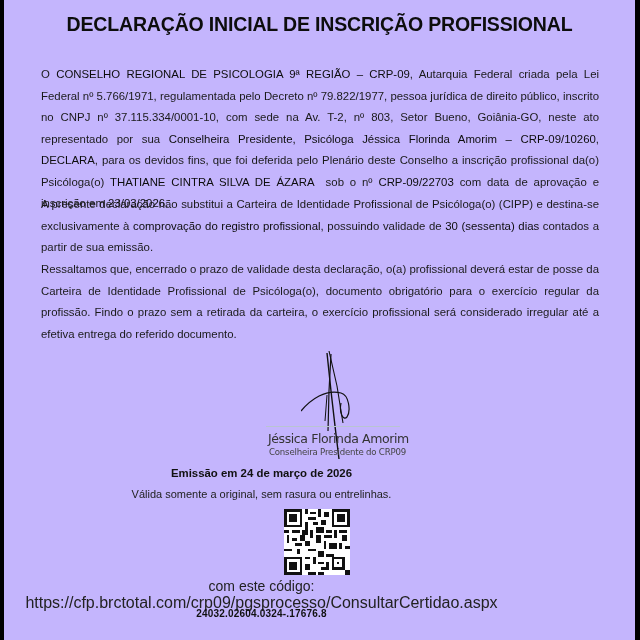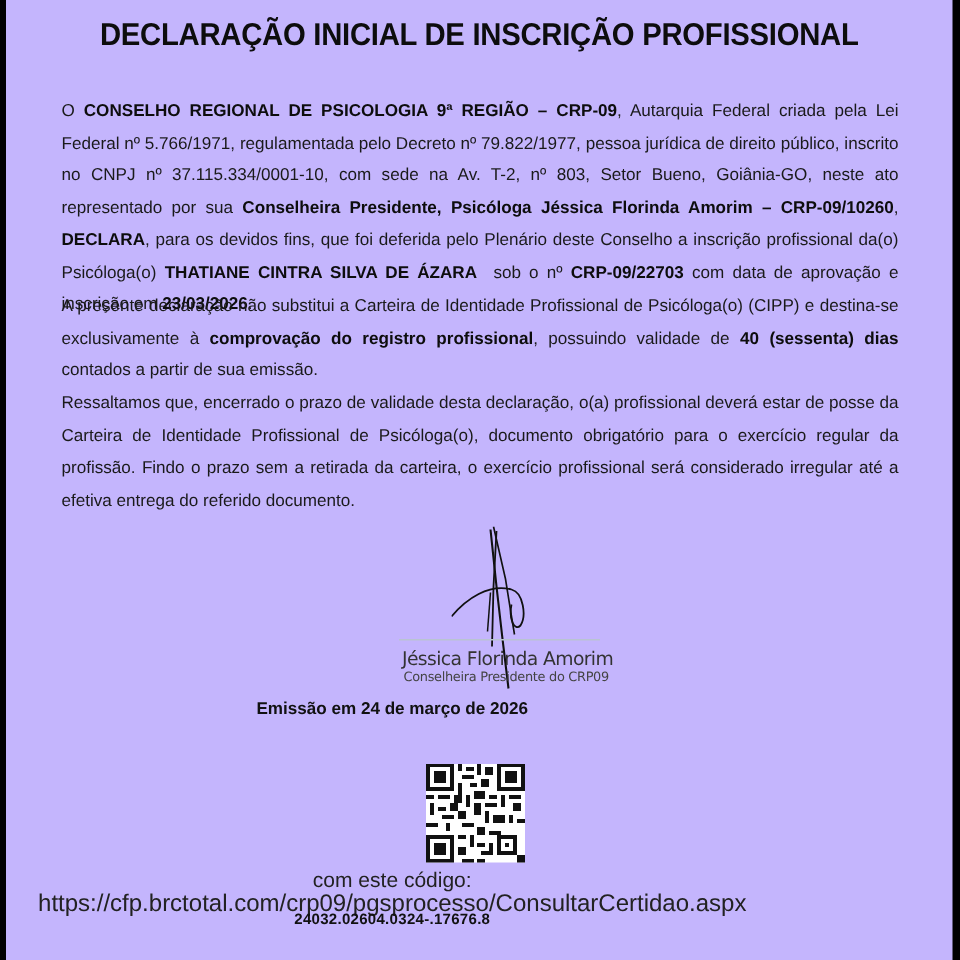--- a/index.html
+++ b/index.html
@@ -22,21 +22,21 @@
     font-weight: bold; font-size: 21px; letter-spacing: -0.2px;
     color: #0d0d0d;
     transform: scaleX(0.93); transform-origin: center;
   }
   .para {
     position: absolute; left: 37px; width: 558px;
     font-size: 11.4px; line-height: 21.5px;
     text-align: justify; text-align-last: left;
     color: #1a1a1a;
   }
-  .para b { font-weight: bold; color: #0d0d0d; }
+  .para b { font-weight: normal; color: #0d0d0d; }
   .p1 { top: 64px; }
   .p2 { top: 194px; }
   .p3 { top: 259px; }
   .sig-block {
     position: absolute; left: 0; width: 631px; top: 344px; height: 120px; margin-left: 11px;
   }
   .sig-svg { position: absolute; left: 286px; top: 7px; }
   .sig-line {
     position: absolute; left: 251px; top: 82px; width: 134px; height: 1px;
     background: #b9c4d2;
@@ -66,38 +66,39 @@
 </style>
 </head>
 <body>
 
 <div class="page">
 
   <div class="title">DECLARAÇÃO INICIAL DE INSCRIÇÃO PROFISSIONAL</div>
 
   <div class="para p1"><span>O </span><b>CONSELHO REGIONAL DE PSICOLOGIA 9ª REGIÃO – CRP-09</b><span>, Autarquia Federal criada pela Lei Federal nº 5.766/1971, regulamentada pelo Decreto nº 79.822/1977, pessoa jurídica de direito público, inscrito no CNPJ nº 37.115.334/0001-10, com sede na Av. T-2, nº 803, Setor Bueno, Goiânia-GO, neste ato representado por sua </span><b>Conselheira Presidente, Psicóloga Jéssica Florinda Amorim – CRP-09/10260</b><span>, </span><b>DECLARA</b><span>, para os devidos fins, que foi deferida pelo Plenário deste Conselho a inscrição profissional da(o) Psicóloga(o) </span><b>THATIANE CINTRA SILVA DE ÁZARA</b><span style="white-space:pre">  sob o nº </span><b>CRP-09/22703</b><span> com data de aprovação e inscrição em </span><b>23/03/2026</b><span>.</span></div>
 
-  <div class="para p2"><span>A presente declaração não substitui a Carteira de Identidade Profissional de Psicóloga(o) (CIPP) e destina-se exclusivamente à </span><b>comprovação do registro profissional</b><span>, possuindo validade de </span><b>40 (sessenta) dias</b><span> contados a partir de sua emissão.</span></div>
+  <div class="para p2"><span>A presente declaração não substitui a Carteira de Identidade Profissional de Psicóloga(o) (CIPP) e destina-se exclusivamente à </span><b>comprovação do registro profissional</b><span>, possuindo validade de </span><b>30 (sessenta) dias</b><span> contados a partir de sua emissão.</span></div>
 
   <div class="para p3">Ressaltamos que, encerrado o prazo de validade desta declaração, o(a) profissional deverá estar de posse da Carteira de Identidade Profissional de Psicóloga(o), documento obrigatório para o exercício regular da profissão. Findo o prazo sem a retirada da carteira, o exercício profissional será considerado irregular até a efetiva entrega do referido documento.</div>
 
   <div class="sig-block">
     <svg class="sig-svg" width="60" height="110" viewBox="0 0 60 110">
       <path d="M26 2 L30 40 L34 75 L38 108" stroke="#111" stroke-width="1.4" fill="none"></path>
       <path d="M30 3 L28 40 L27 80" stroke="#111" stroke-width="1.2" fill="none"></path>
       <path d="M28 0 L36 35 L40 60 L42 72" stroke="#111" stroke-width="1.1" fill="none"></path>
       <path d="M0 60 C10 48, 25 38, 40 42 C48 44, 50 60, 46 66 C42 70, 38 62, 40 52" stroke="#111" stroke-width="1.2" fill="none"></path>
       <path d="M24 70 L26 44" stroke="#111" stroke-width="1" fill="none"></path>
     </svg>
     <div class="sig-line"></div>
     <div class="sig-name">Jéssica Florinda Amorim</div>
     <div class="sig-role">Conselheira Presidente do CRP09</div>
   </div>
 
   <div class="center-line emissao">Emissão em 24 de março de 2026</div>
+  <div class="center-line valida">Válida somente a original, sem rasura ou entrelinhas.</div>
 
   <svg class="qr" viewBox="0 0 25 25" shape-rendering="crispEdges">
     <rect width="25" height="25" fill="#fff"></rect>
     <g fill="#111">
       <rect x="0" y="0" width="7" height="7"></rect>
         <rect x="1" y="1" width="5" height="5" fill="#fff"></rect>
         <rect x="2" y="2" width="3" height="3"></rect>
       <rect x="18" y="0" width="7" height="7"></rect>
         <rect x="19" y="1" width="5" height="5" fill="#fff"></rect>
         <rect x="20" y="2" width="3" height="3"></rect>

